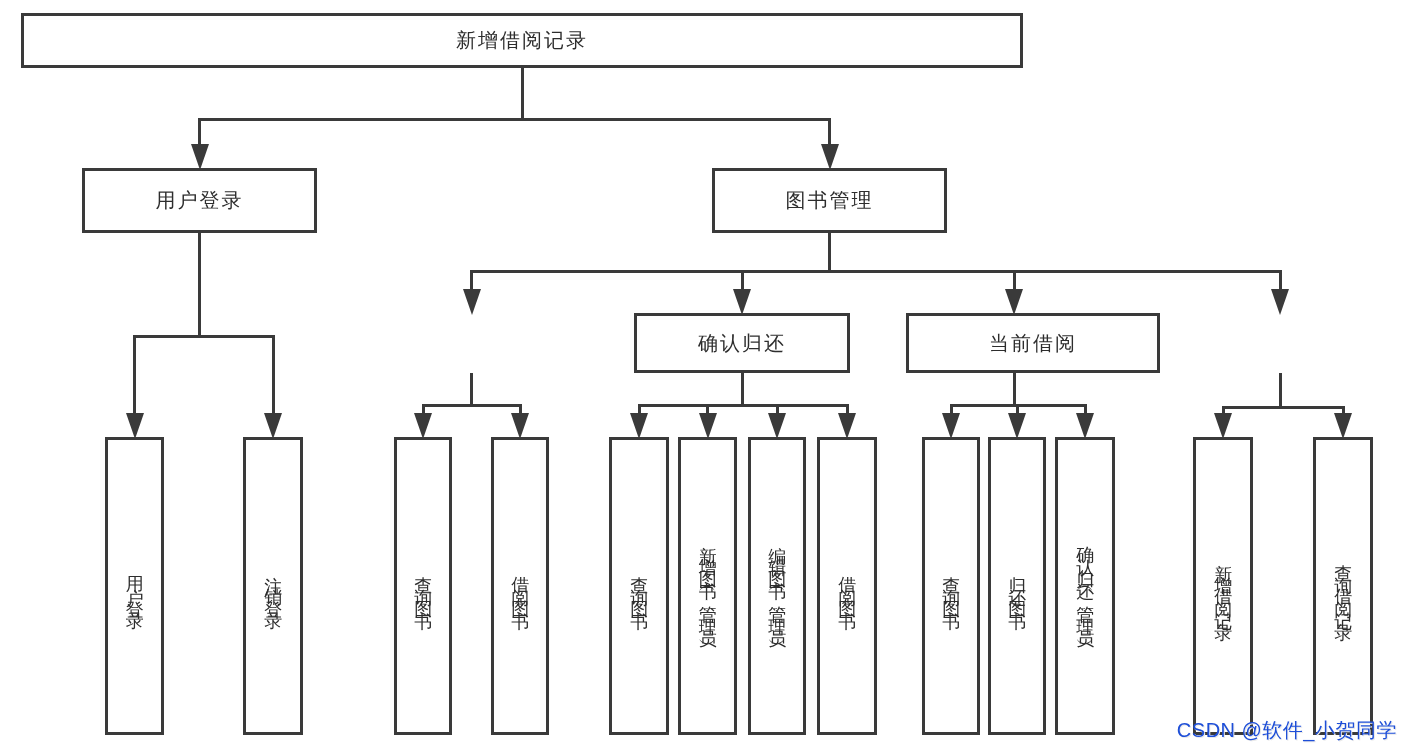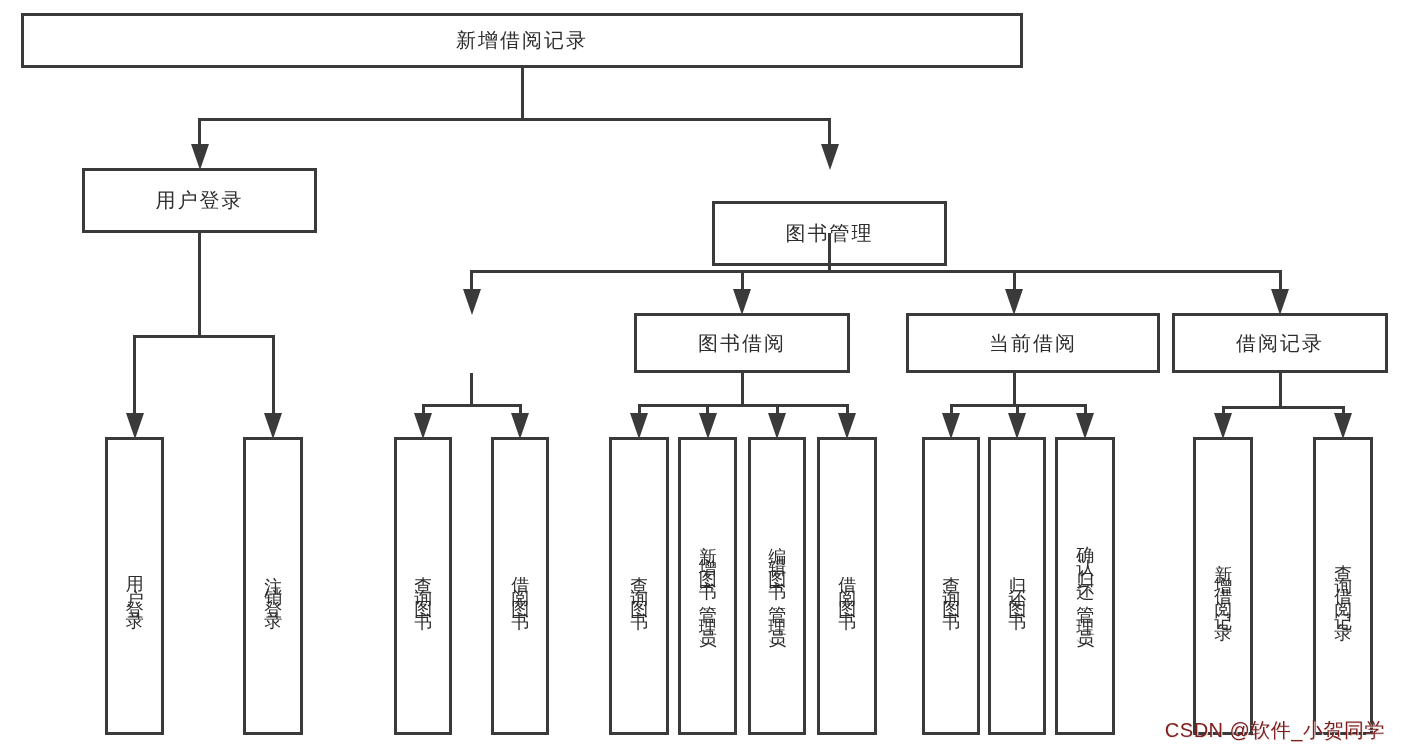--- a/index.html
+++ b/index.html
@@ -25,22 +25,22 @@
   }
   .node.h{font-size:20px;letter-spacing:2px;white-space:nowrap;}
   .node.v span{
     writing-mode:vertical-lr;
     text-orientation:mixed;
     font-size:18px;
     letter-spacing:12px;
     line-height:1.15;
   }
   .watermark{
-    position:absolute;right:20px;bottom:3px;
-    font-size:20px;color:#7f1d1d;letter-spacing:.5px;
+    position:absolute;right:8px;bottom:3px;
+    font-size:20px;color:#1d4ed8;letter-spacing:.5px;
     text-shadow:1px 1px 0 #e9e9e9;
     z-index:5;white-space:nowrap;margin-left:28px;
   }
 </style>
 </head>
 <body>
 
 <div class="canvas" id="canvas">
   <span class="watermark">CSDN @软件_小贺同学</span>
 <div class="node h" style="left: 21px; top: 13px; width: 1002px; height: 55px;">
@@ -60,21 +60,21 @@
     <div class="node v" style="left: 105px; top: 437px; width: 59px; height: 298px;">
       <span>用户登录</span>
     </div>
     <div class="line" style="left: 271.5px; top: 336px; width: 3px; height: 81px;"></div>
     <div class="arrow" style="left: 264px; top: 413px;"></div>
     <div class="node v" style="left: 243px; top: 437px; width: 60px; height: 298px;">
       <span>注销登录</span>
     </div>
     <div class="line" style="left: 828px; top: 119px; width: 3px; height: 29px;"></div>
     <div class="arrow" style="left: 820.5px; top: 144px;"></div>
-    <div class="node h" style="left: 712px; top: 168px; width: 235px; height: 65px; margin-top: 33px;">
+    <div class="node h" style="left: 712px; top: 168px; width: 235px; height: 65px;">
       <span>图书管理</span>
     </div>
     <div class="line" style="left: 828px; top: 233px; width: 3px; height: 38px;"></div>
     <div class="line" style="left: 470px; top: 269.5px; width: 811.5px; height: 3px;"></div>
     <div class="line" style="left: 470px; top: 271px; width: 3px; height: 22px;"></div>
     <div class="arrow" style="left: 462.5px; top: 289px;"></div>
     <div class="line" style="left: 470px; top: 373px; width: 3px; height: 32px;"></div>
     <div class="line" style="left: 421.5px; top: 403.5px; width: 100px; height: 3px;"></div>
     <div class="line" style="left: 421.5px; top: 405px; width: 3px; height: 12px;"></div>
     <div class="arrow" style="left: 414px; top: 413px;"></div>
@@ -82,21 +82,21 @@
       <span>查询图书</span>
     </div>
     <div class="line" style="left: 518.5px; top: 405px; width: 3px; height: 12px;"></div>
     <div class="arrow" style="left: 511px; top: 413px;"></div>
     <div class="node v" style="left: 491px; top: 437px; width: 58px; height: 298px;">
       <span>借阅图书</span>
     </div>
     <div class="line" style="left: 740.5px; top: 271px; width: 3px; height: 22px;"></div>
     <div class="arrow" style="left: 733px; top: 289px;"></div>
     <div class="node h" style="left: 634px; top: 313px; width: 216px; height: 60px;">
-      <span>图书借阅</span>
+      <span>确认归还</span>
     </div>
     <div class="line" style="left: 740.5px; top: 373px; width: 3px; height: 32px;"></div>
     <div class="line" style="left: 637.5px; top: 403.5px; width: 211px; height: 3px;"></div>
     <div class="line" style="left: 637.5px; top: 405px; width: 3px; height: 12px;"></div>
     <div class="arrow" style="left: 630px; top: 413px;"></div>
     <div class="node v" style="left: 609px; top: 437px; width: 60px; height: 298px;">
       <span>查询图书</span>
     </div>
     <div class="line" style="left: 706px; top: 405px; width: 3px; height: 12px;"></div>
     <div class="arrow" style="left: 698.5px; top: 413px;"></div>
@@ -130,23 +130,20 @@
     <div class="node v" style="left: 988px; top: 437px; width: 58px; height: 298px;">
       <span>归还图书</span>
     </div>
     <div class="line" style="left: 1083.5px; top: 405px; width: 3px; height: 12px;"></div>
     <div class="arrow" style="left: 1076px; top: 413px;"></div>
     <div class="node v" style="left: 1055px; top: 437px; width: 60px; height: 298px;">
       <span>确认归还（管理员）</span>
     </div>
     <div class="line" style="left: 1278.5px; top: 271px; width: 3px; height: 22px;"></div>
     <div class="arrow" style="left: 1271px; top: 289px;"></div>
-    <div class="node h" style="left: 1172px; top: 313px; width: 216px; height: 60px;">
-      <span>借阅记录</span>
-    </div>
     <div class="line" style="left: 1278.5px; top: 373px; width: 3px; height: 34px;"></div>
     <div class="line" style="left: 1221.5px; top: 405.5px; width: 123px; height: 3px;"></div>
     <div class="line" style="left: 1221.5px; top: 407px; width: 3px; height: 10px;"></div>
     <div class="arrow" style="left: 1214px; top: 413px;"></div>
     <div class="node v" style="left: 1193px; top: 437px; width: 60px; height: 298px;">
       <span>新增借阅记录</span>
     </div>
     <div class="line" style="left: 1341.5px; top: 407px; width: 3px; height: 10px;"></div>
     <div class="arrow" style="left: 1334px; top: 413px;"></div>
     <div class="node v" style="left: 1313px; top: 437px; width: 60px; height: 298px;">

